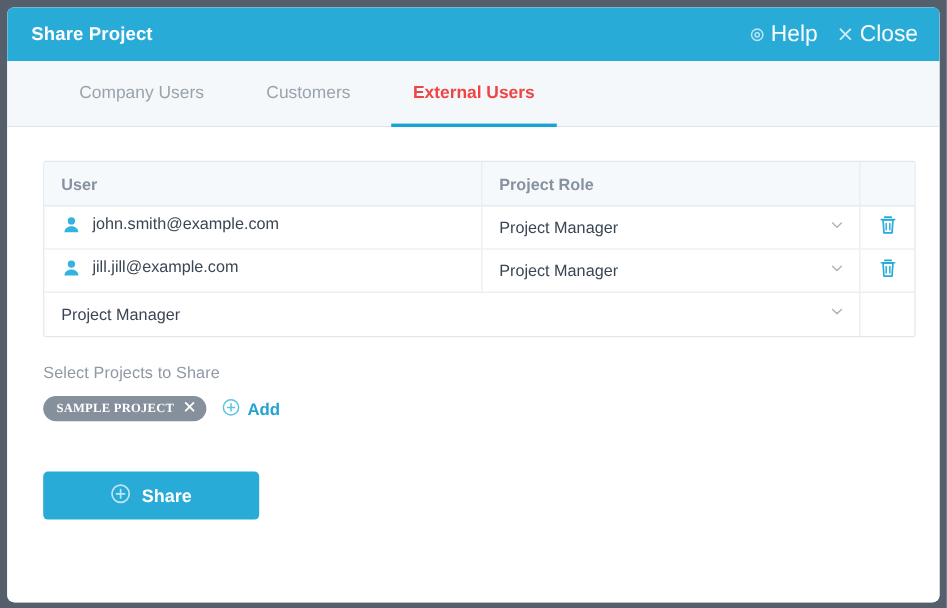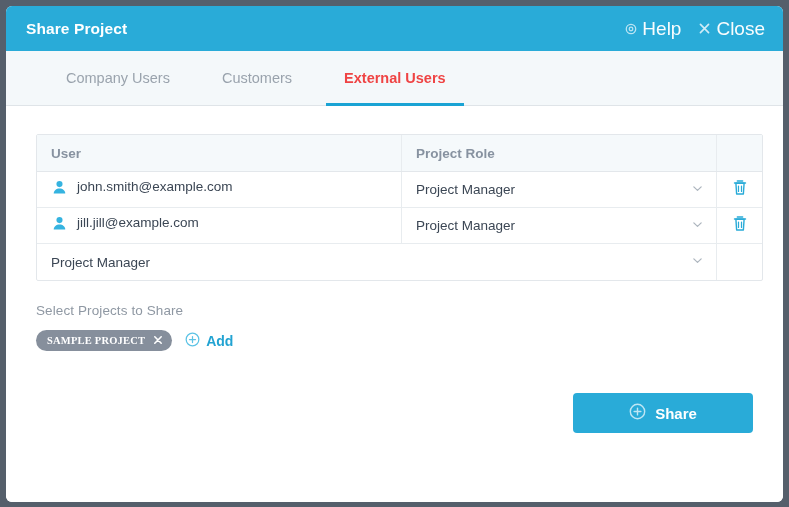--- a/index.html
+++ b/index.html
@@ -164,21 +164,21 @@
     display: inline-flex;
     align-items: center;
     gap: 6px;
     color: #22a3d2;
     font-size: 14px;
     font-weight: bold;
     cursor: pointer;
   }
 
   
-  .share-wrap { display: flex; justify-content: flex-end; margin-top: 42px; }
+  .share-wrap { display: flex; justify-content: flex-start; margin-top: 42px; }
   .share-btn {
     display: inline-flex;
     align-items: center;
     justify-content: center;
     gap: 9px;
     width: 180px;
     height: 40px;
     background: #29abd8;
     color: #ffffff;
     border: none;

